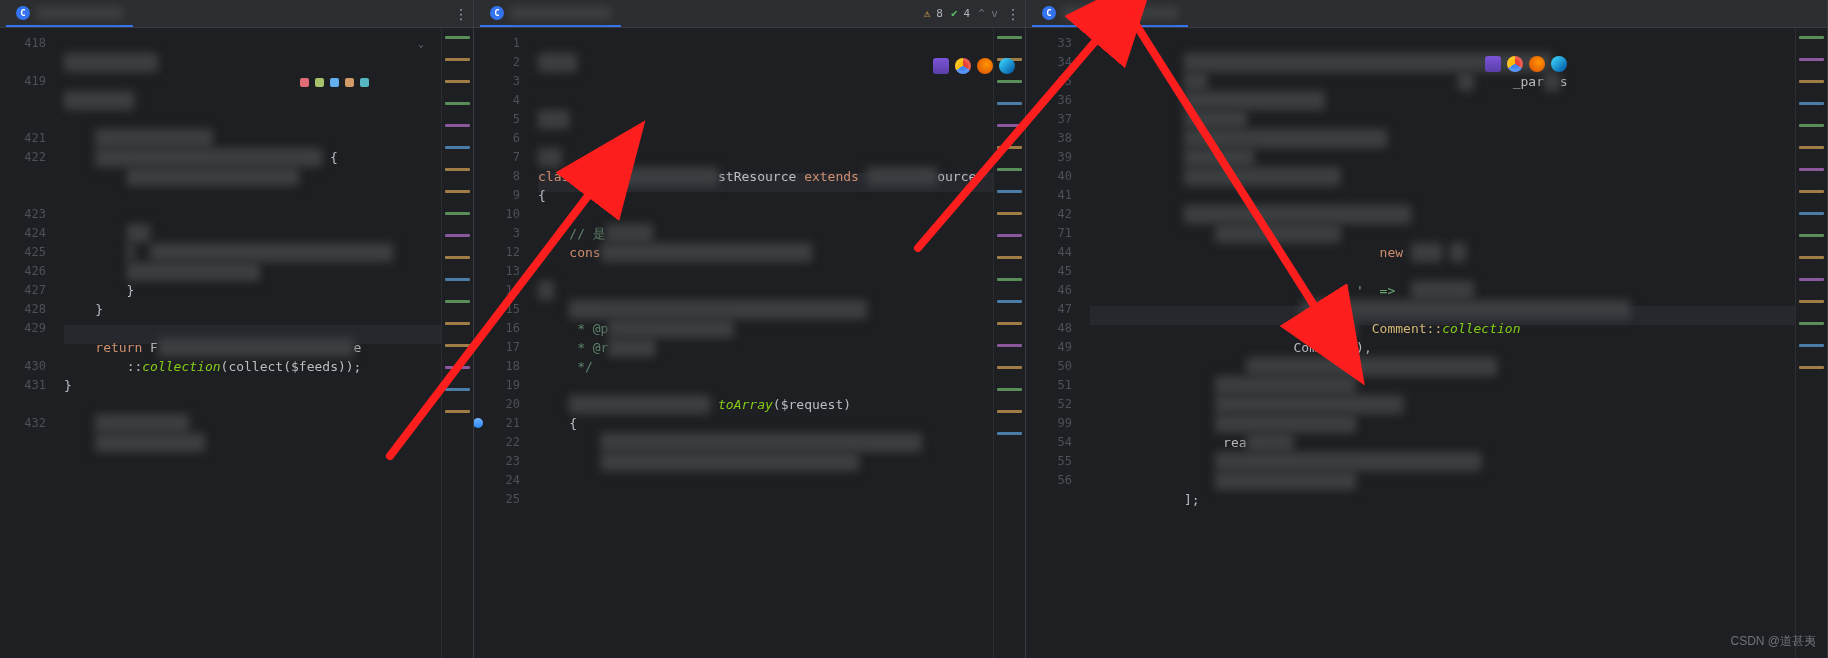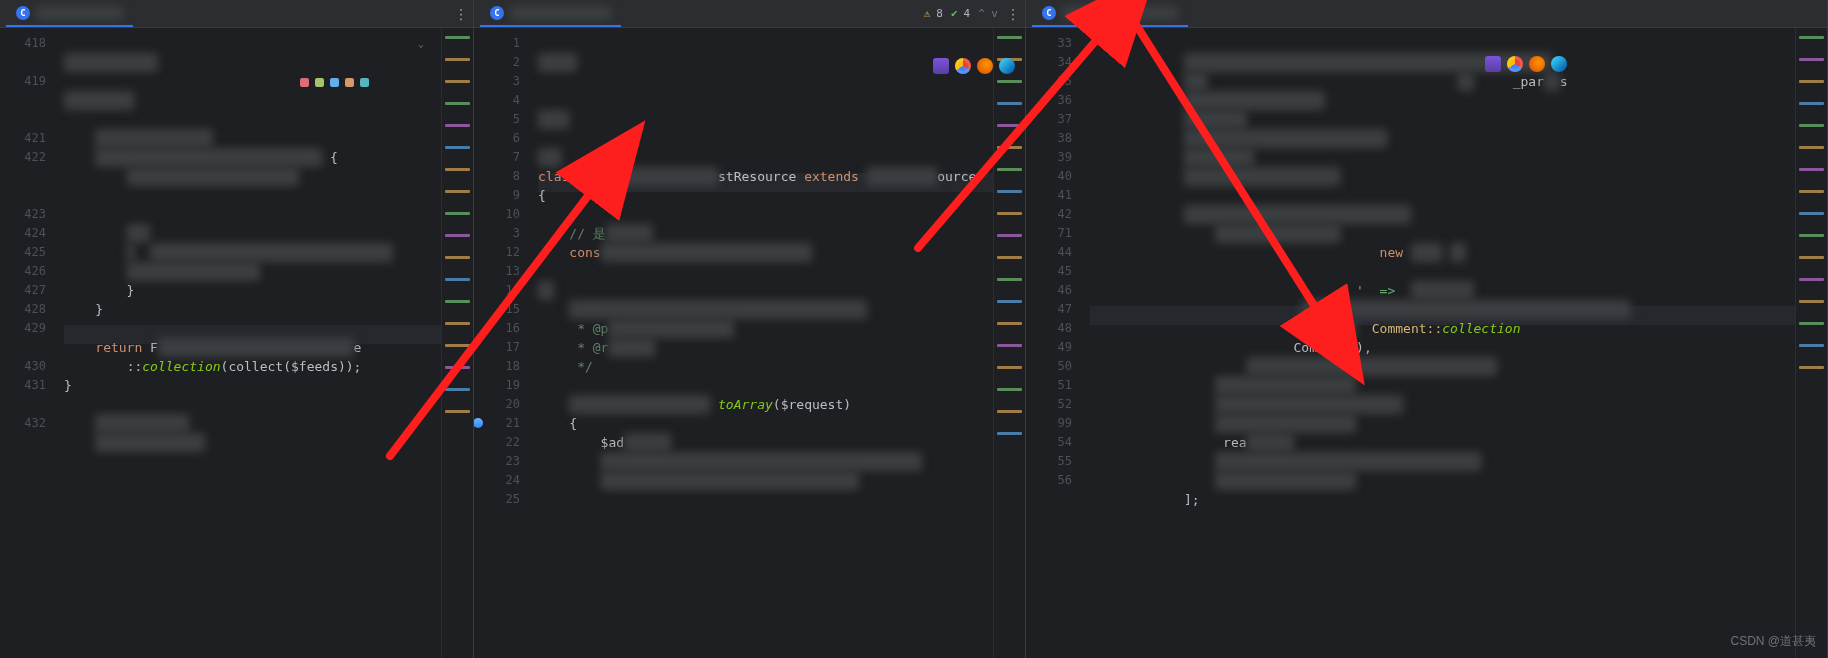--- a/index.html
+++ b/index.html
@@ -211,21 +211,20 @@
         <div><span class="kw">    cons</span><span class="red">███████████████████████████</span></div>
         <div></div>
         <div><span class="red">██</span></div>
         <div>    <span class="red">██████████████████████████████████████</span></div>
         <div><span class="cmt">     * @p</span><span class="red">████████████████</span></div>
         <div><span class="cmt">     * @r</span><span class="red">██████</span></div>
         <div><span class="cmt">     */</span></div>
         <div></div>
         <div><span>    </span><span class="red">██████████████████</span> <span class="fn">toArray</span><span class="par">($request)</span></div>
         <div><span>    {</span></div>
-        <div><span class="var">        $ad</span><span class="red">██████</span></div>
         <div>        <span class="red">█████████████████████████████████████████</span></div>
         <div>        <span class="red">█████████████████████████████████</span></div>
       </div>
       <div class="minimap" id="mm-center">
           <div class="mm-strip" style="top: 8px; background: rgb(122, 203, 122);"></div>
           <div class="mm-strip" style="top: 30px; background: rgb(230, 176, 92);"></div>
           <div class="mm-strip" style="top: 52px; background: rgb(122, 203, 122);"></div>
           <div class="mm-strip" style="top: 74px; background: rgb(97, 175, 239);"></div>
           <div class="mm-strip" style="top: 96px; background: rgb(198, 120, 221);"></div>
           <div class="mm-strip" style="top: 118px; background: rgb(230, 176, 92);"></div>

